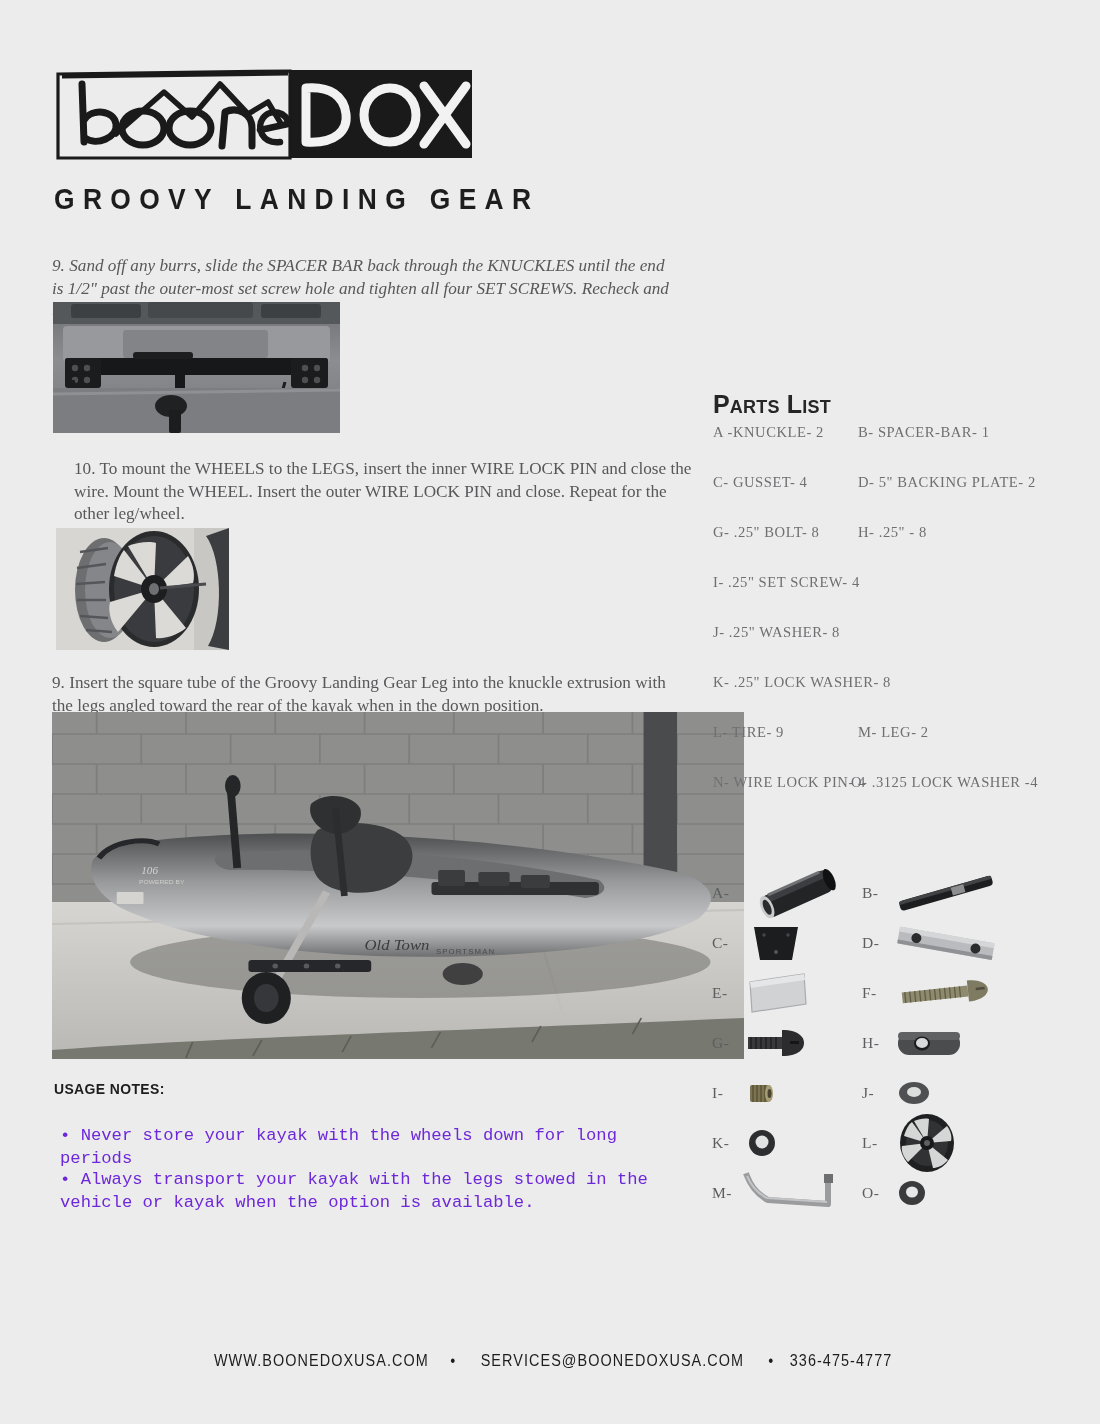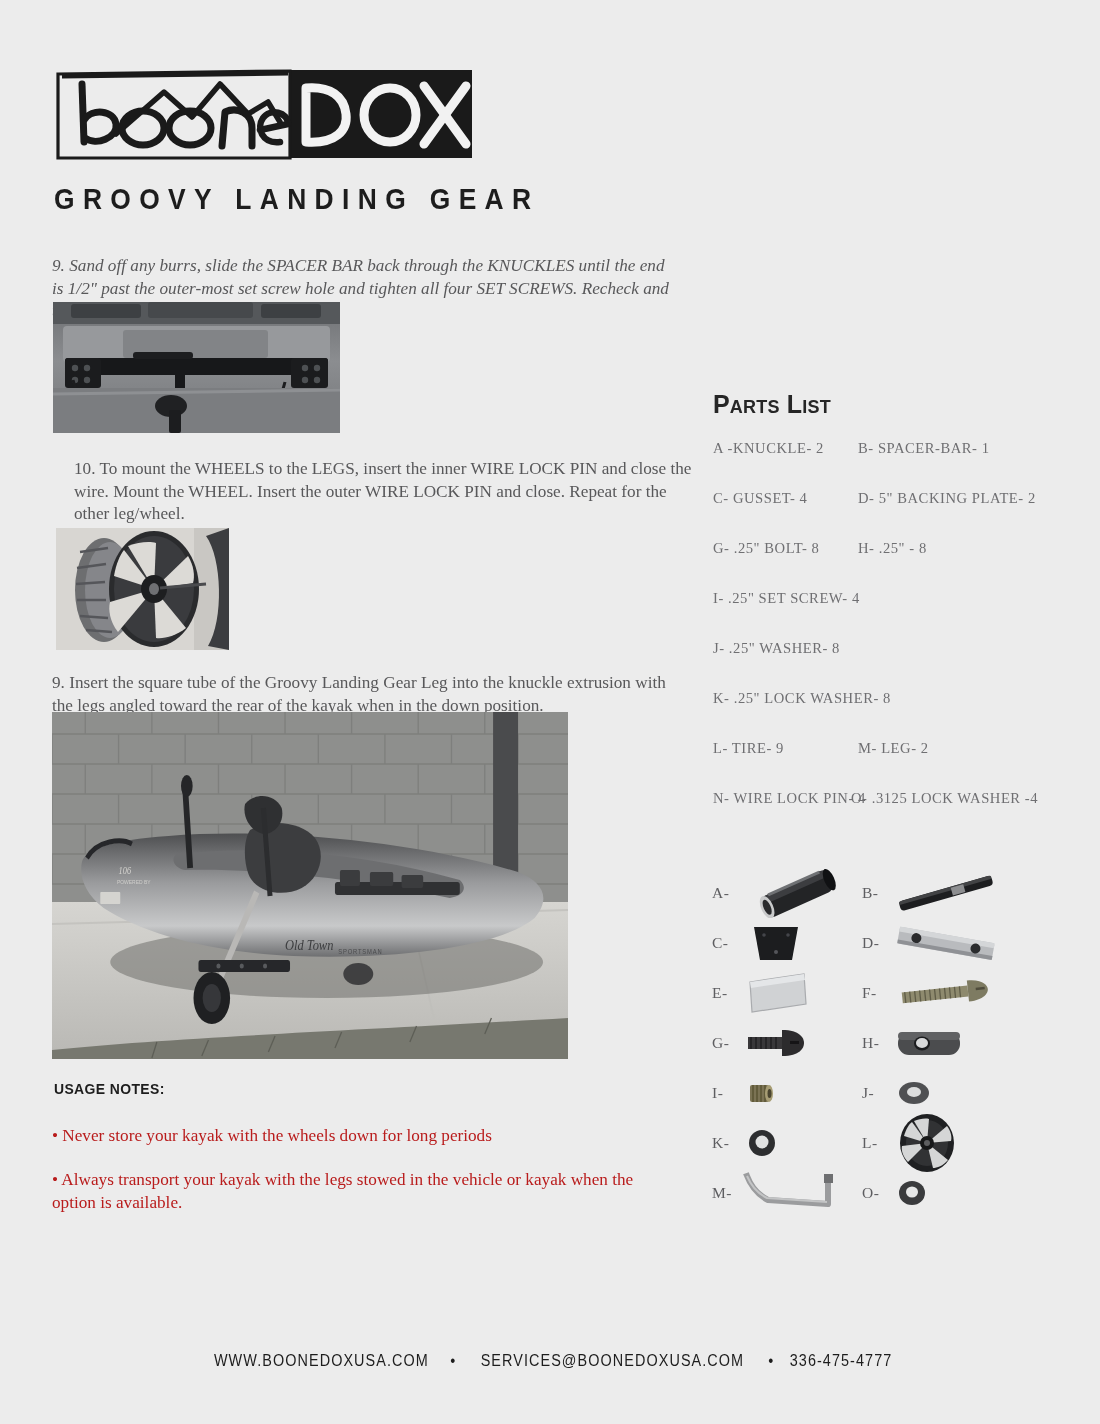--- a/index.html
+++ b/index.html
@@ -32,52 +32,51 @@
   .step9  { top: 255px; font-style: italic; }
   .step10 { top: 458px; margin-left: 22px; }
   .step11 { top: 672px; }
 
   
   .photo { position: absolute; overflow: hidden; background: #8d8d8d; }
   .photo svg { display: block; width: 100%; height: 100%; }
 
   #photo-deck  { left: 53px;  top: 302px; width: 287px; height: 131px; }
   #photo-wheel { left: 56px;  top: 528px; width: 173px; height: 122px; }
-  #photo-kayak { left: 52px;  top: 712px; width: 516px; height: 347px; }
+  #photo-kayak { left: 52px;  top: 712px; width: 692px; height: 347px; }
 
   
   .usage-title {
     position: absolute; left: 54px; top: 1080px;
     font-family: "Liberation Sans", sans-serif;
     font-weight: 700; font-size: 15px; letter-spacing: .4px; color: #1d1d1d;
     transform: scaleX(0.93); transform-origin: left center;
   }
   .usage-note {
-    position: absolute; left: 52px; width: 615px;
-    font-family: Liberation Serif, serif;
-    font-size: 17.2px; line-height: 23px; color: #b91c1c;
+    position: absolute; left: 60px; width: 615px;
+    font-family: Liberation Mono, monospace;
+    font-size: 17.2px; line-height: 23px; color: #6d28d9;
   }
   .note0 { top: 1124px; }
   .note1 { top: 1168px; }
 
   
   .parts-heading {
     position: absolute; left: 713px; top: 390px;
     font-family: "Liberation Sans", sans-serif;
     font-weight: 700; font-size: 25px; color: #262626;
     font-variant: small-caps; letter-spacing: .2px;
   }
   .parts-rows { position: absolute; left: 713px; top: 424px; width: 360px; }
   .parts-row { position: relative; height: 50px; }
   .parts-cell {
     position: absolute; top: 0;
     font-family: "Liberation Serif", serif;
     font-size: 14.6px; color: #6f6f72; letter-spacing: .55px;
     white-space: nowrap;
-    margin-top: 16px;
   }
   .col-left  { left: 0px; }
   .col-right { left: 145px; }
   .row-wide .col-right { left: 138px; }
 
   
   .parts-figs { position: absolute; left: 712px; top: 868px; width: 360px; }
   .fig-row { position: relative; height: 50px; }
   .fig-cell { position: absolute; top: 0; height: 50px; display: flex; align-items: center; }
   .fc-left  { left: 0px;   width: 150px; }

